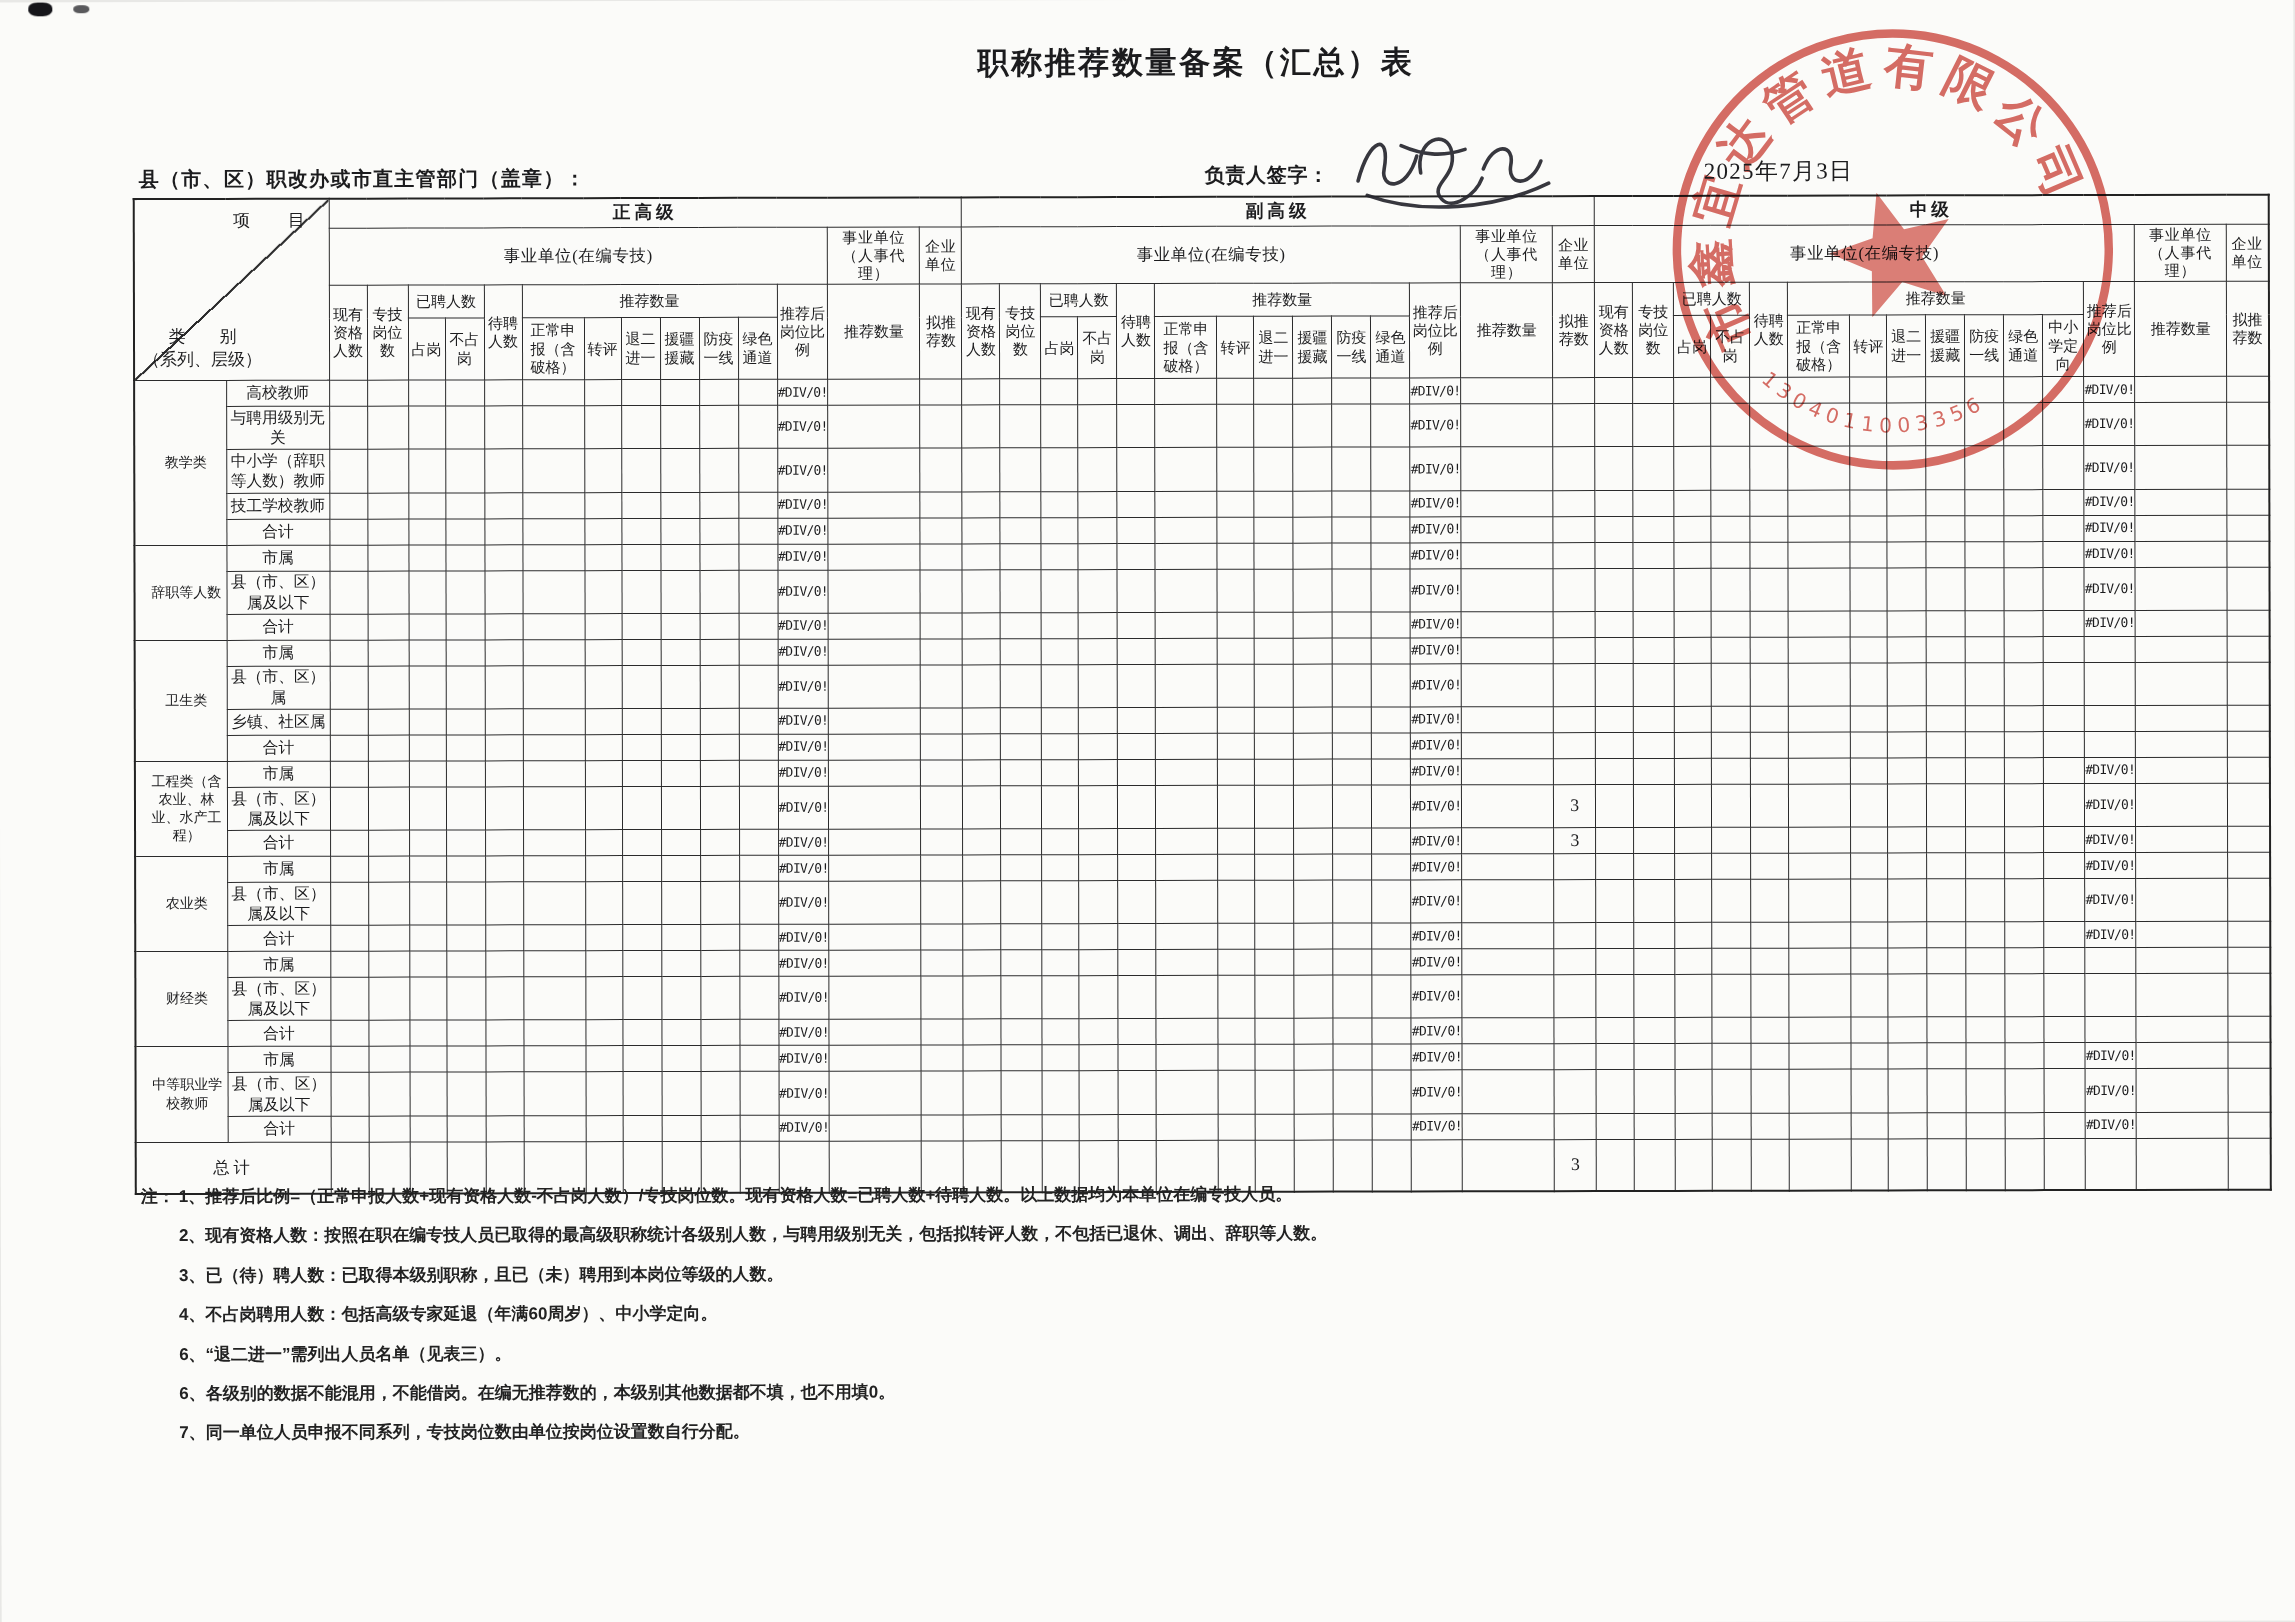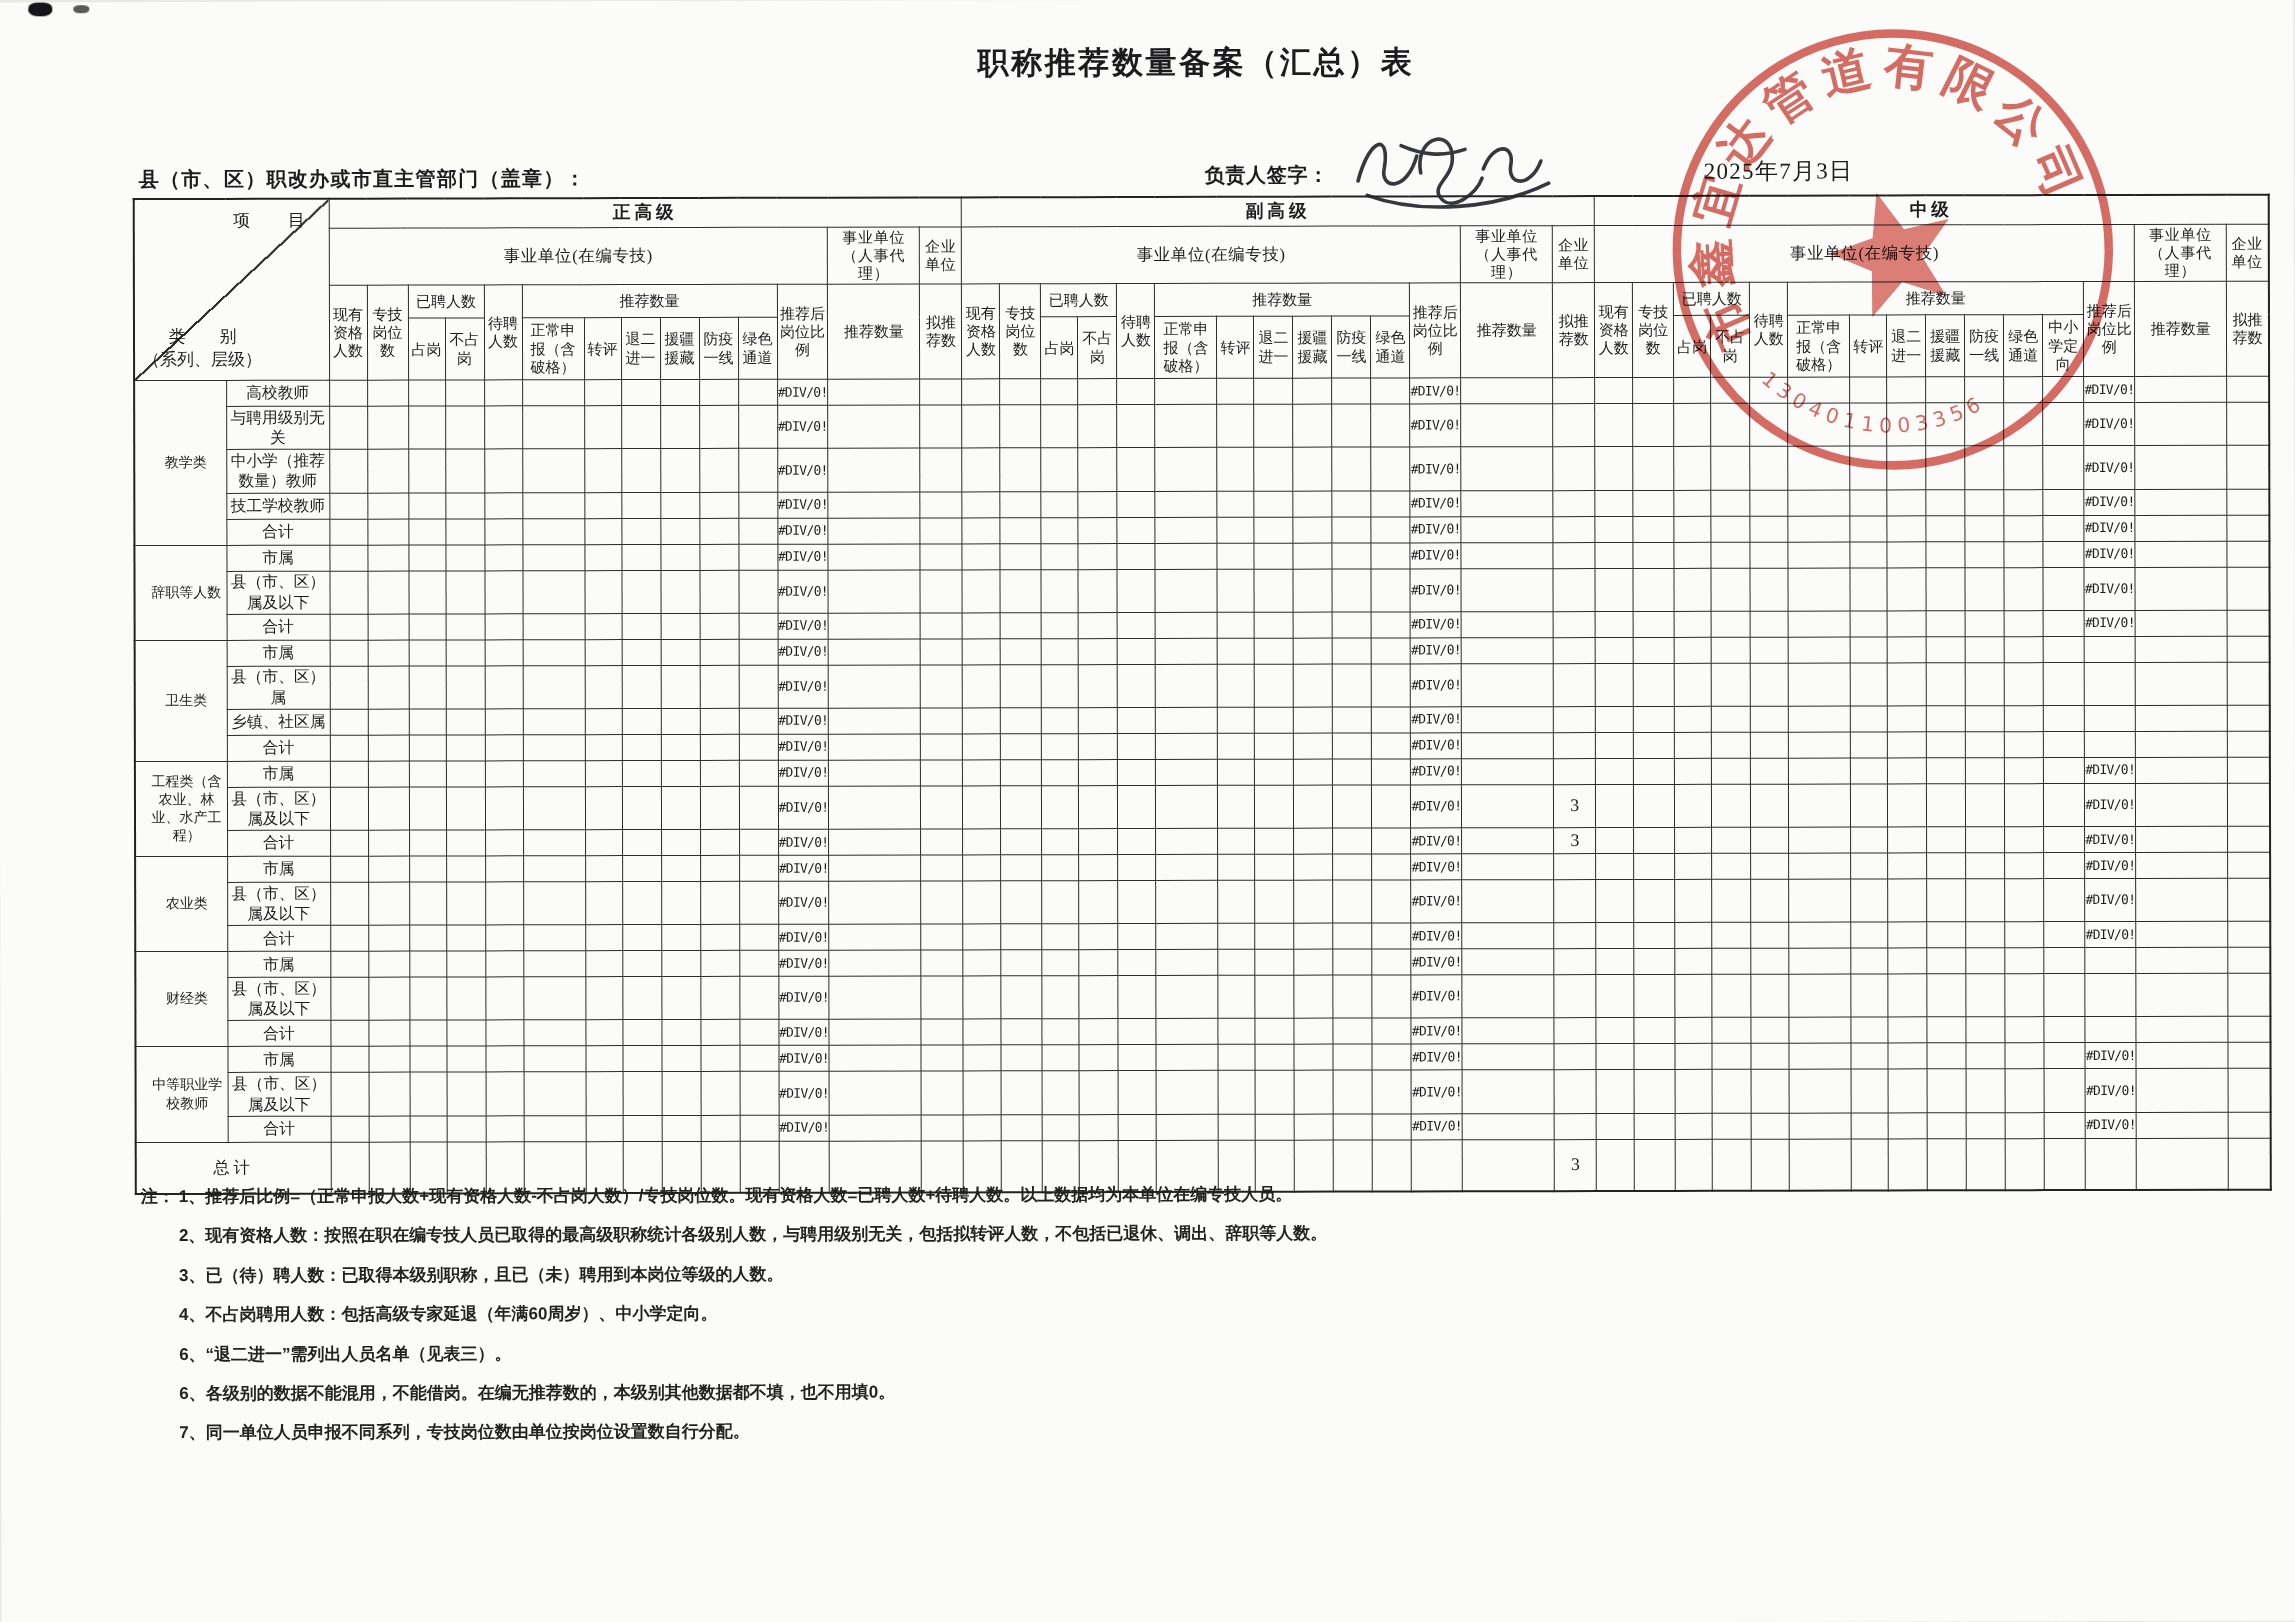--- a/index.html
+++ b/index.html
@@ -299,21 +299,21 @@
             <td></td>
             <td></td>
             <td></td>
             <td></td>
             <td></td>
             <td class="err">#DIV/0!</td>
             <td></td>
             <td></td>
           </tr>
           <tr style="height: 39px;">
-            <td class="rowlab">中小学（推荐数量）教师</td>
+            <td class="rowlab">中小学（辞职等人数）教师</td>
             <td></td>
             <td></td>
             <td></td>
             <td></td>
             <td></td>
             <td></td>
             <td></td>
             <td></td>
             <td></td>
             <td></td>

